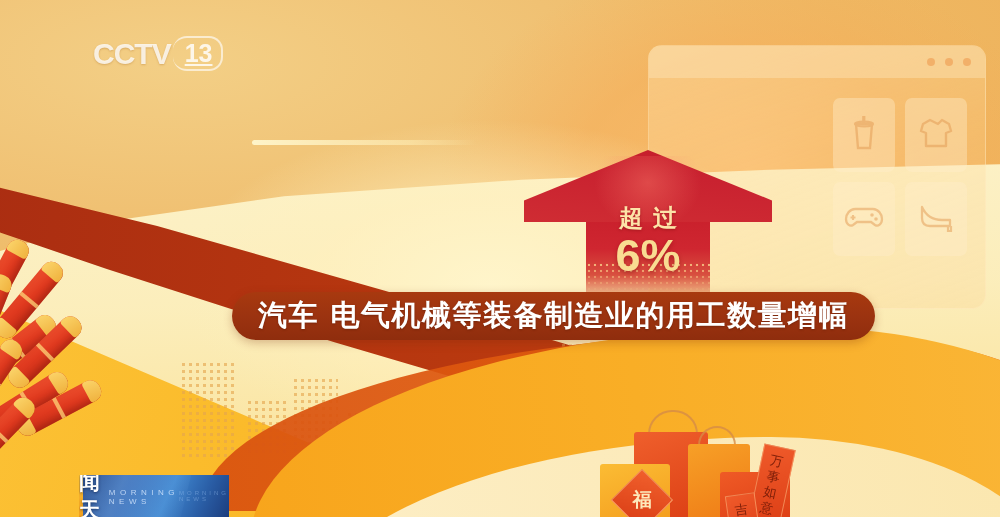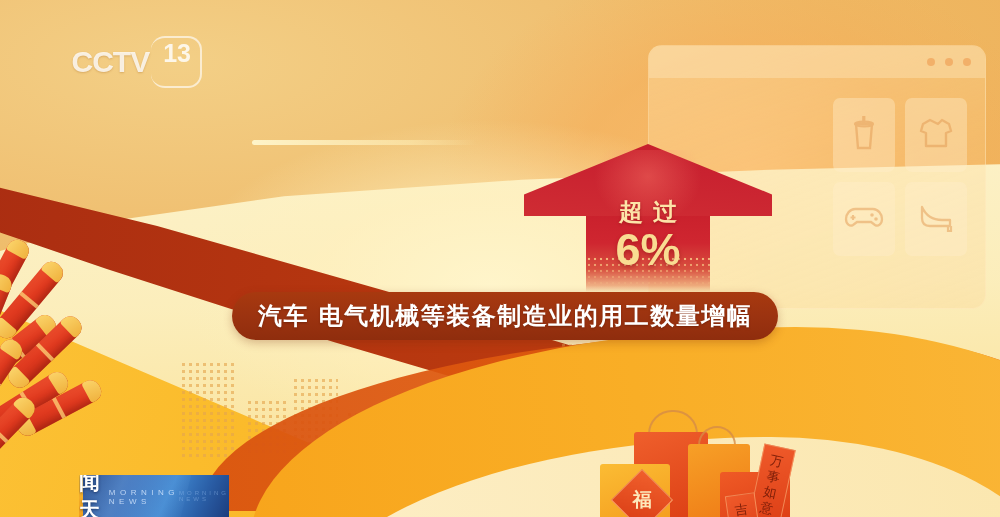--- a/index.html
+++ b/index.html
@@ -183,34 +183,35 @@
     display:flex;align-items:center;justify-content:center;
     border:1px solid rgba(255,210,150,.55);
   }
   .fu span{transform:rotate(-45deg);color:#fde9bb;font-size:19px;font-weight:bold;font-family:"DejaVu Sans",sans-serif;}
 
   
   .cctv{
     position:absolute;left:62px;top:36px;width:140px;text-align:center;
     user-select:none;
   }
-  .cctv-row{display:flex;align-items:center;justify-content:flex-end;}
+  .cctv-row{display:flex;align-items:center;justify-content:space-between;margin-left:31px;}
   .cctv-main{
     font-size:30px;font-weight:bold;letter-spacing:-1px;
     color:rgba(255,255,255,.80);
     text-shadow:0 1px 2px rgba(170,110,40,.35);
     font-family:"Liberation Sans",sans-serif;
   }
   .cctv-13{
-    margin-left:2px;padding:1px 9px 18px 12px;
+    margin-left:2px;padding:1px 9px 1px 12px;
     border-radius:14px;
     border:2px solid rgba(255,255,255,.62);
     border-left:none;
     font-size:25px;font-weight:bold;color:rgba(255,255,255,.82);
     font-family:"Liberation Sans",sans-serif;
+    text-decoration:underline;
   }
   .cctv-sub{
     margin-top:5px;font-size:17px;letter-spacing:14px;
     color:rgba(255,255,255,.78);
     padding-left:14px;
     font-family:"DejaVu Sans",sans-serif;
     border-top:1px solid rgba(255,255,255,.35);
     padding-top:4px;
   }
 
@@ -223,21 +224,21 @@
     text-shadow:1px 1px 0 rgba(255,235,180,.55);
     white-space:nowrap;
   }
   .title-underline{
     margin-top:4px;height:5px;width:225px;border-radius:3px;
     background:linear-gradient(90deg,rgba(255,246,205,.95),rgba(255,240,185,.55) 70%,rgba(255,240,185,0));
   }
 
   
   .arrow{
-    position:absolute;left:524px;top:144px;width:248px;height:148px;
+    position:absolute;left:524px;top:150px;width:248px;height:148px;
   }
   .arrow-shaft{
     position:absolute;left:62px;top:66px;width:124px;height:82px;
     background:linear-gradient(180deg,#c9202c 0%,#cf2630 40%,#d8503f 72%,rgba(226,120,80,.55) 92%, rgba(232,150,100,0) 100%);
   }
   .arrow-head{
     position:absolute;left:0;top:0;width:248px;height:72px;
     background:linear-gradient(185deg,#c51d2a 0%,#c92230 38%,#cf2c33 100%);
     clip-path:polygon(50% 0%, 100% 70%, 100% 100%, 0% 100%, 0% 70%);
   }
@@ -271,21 +272,21 @@
   
   .banner{
     position:absolute;left:232px;top:292px;height:48px;
     padding:0 26px;
     display:flex;align-items:center;
     border-radius:26px;
     background:linear-gradient(180deg,#a8390f 0%,#9c3310 50%,#8f2d0d 100%);
     box-shadow:0 3px 10px rgba(120,40,10,.28);
   }
   .banner-text{
-    font-size:24px;font-weight:bold;letter-spacing:1.5px;
+    font-size:29px;font-weight:bold;letter-spacing:1.5px;
     color:#ffffff;white-space:nowrap;
     font-family:"DejaVu Sans",sans-serif;
     text-shadow:0 1px 2px rgba(90,25,5,.5);
   }
 
   
   .prog-logo{
     position:absolute;left:79px;bottom:0;width:150px;height:42px;
     background:linear-gradient(115deg,#1a3a7a 0%,#2558a8 32%,#3f86cf 58%,#2a5ea6 80%,#1c3d7e 100%);
     overflow:hidden;

